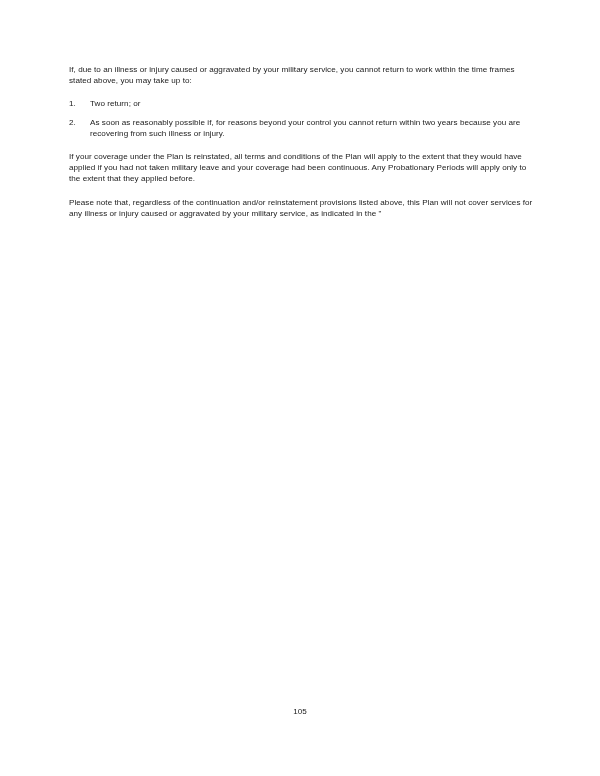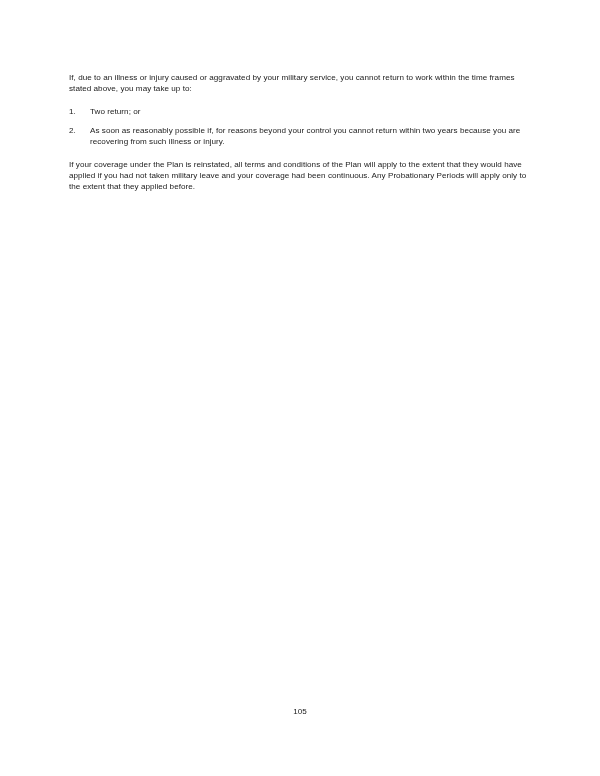--- a/index.html
+++ b/index.html
@@ -21,21 +21,21 @@
     position: relative;
     width: 600px;
     height: 776px;
     background: #ffffff;
     overflow: hidden;
   }
 
   .content {
     position: absolute;
     left: 69px;
-    top: 72px;
+    top: 64px;
     width: 464px;
   }
 
   .para {
     font-size: 8.1px;
     line-height: 11.2px;
     text-align: left;
     margin: 0;
     letter-spacing: 0.005em;
     color: #1b1b1b;
@@ -106,18 +106,19 @@
         <span class="list-text">As soon as reasonably possible if, for reasons beyond your control you cannot return within two years because you are recovering from such illness or injury.</span>
       </li>
     </ol>
 
     <div class="block-gap"></div>
 
     <p class="para">If your coverage under the Plan is reinstated, all terms and conditions of the Plan will apply to the extent that they would have applied if you had not taken military leave and your coverage had been continuous. Any Probationary Periods will apply only to the extent that they applied before.</p>
 
     <div class="block-gap"></div>
 
+    <p class="para">Please note that, regardless of the continuation and/or reinstatement provisions listed above, this Plan will not cover services for any illness or injury caused or aggravated by your military service, as indicated in the "</p>
 
   </div>
 
   <div class="page-number">105</div>
 
 </div>
 
 </body></html>

